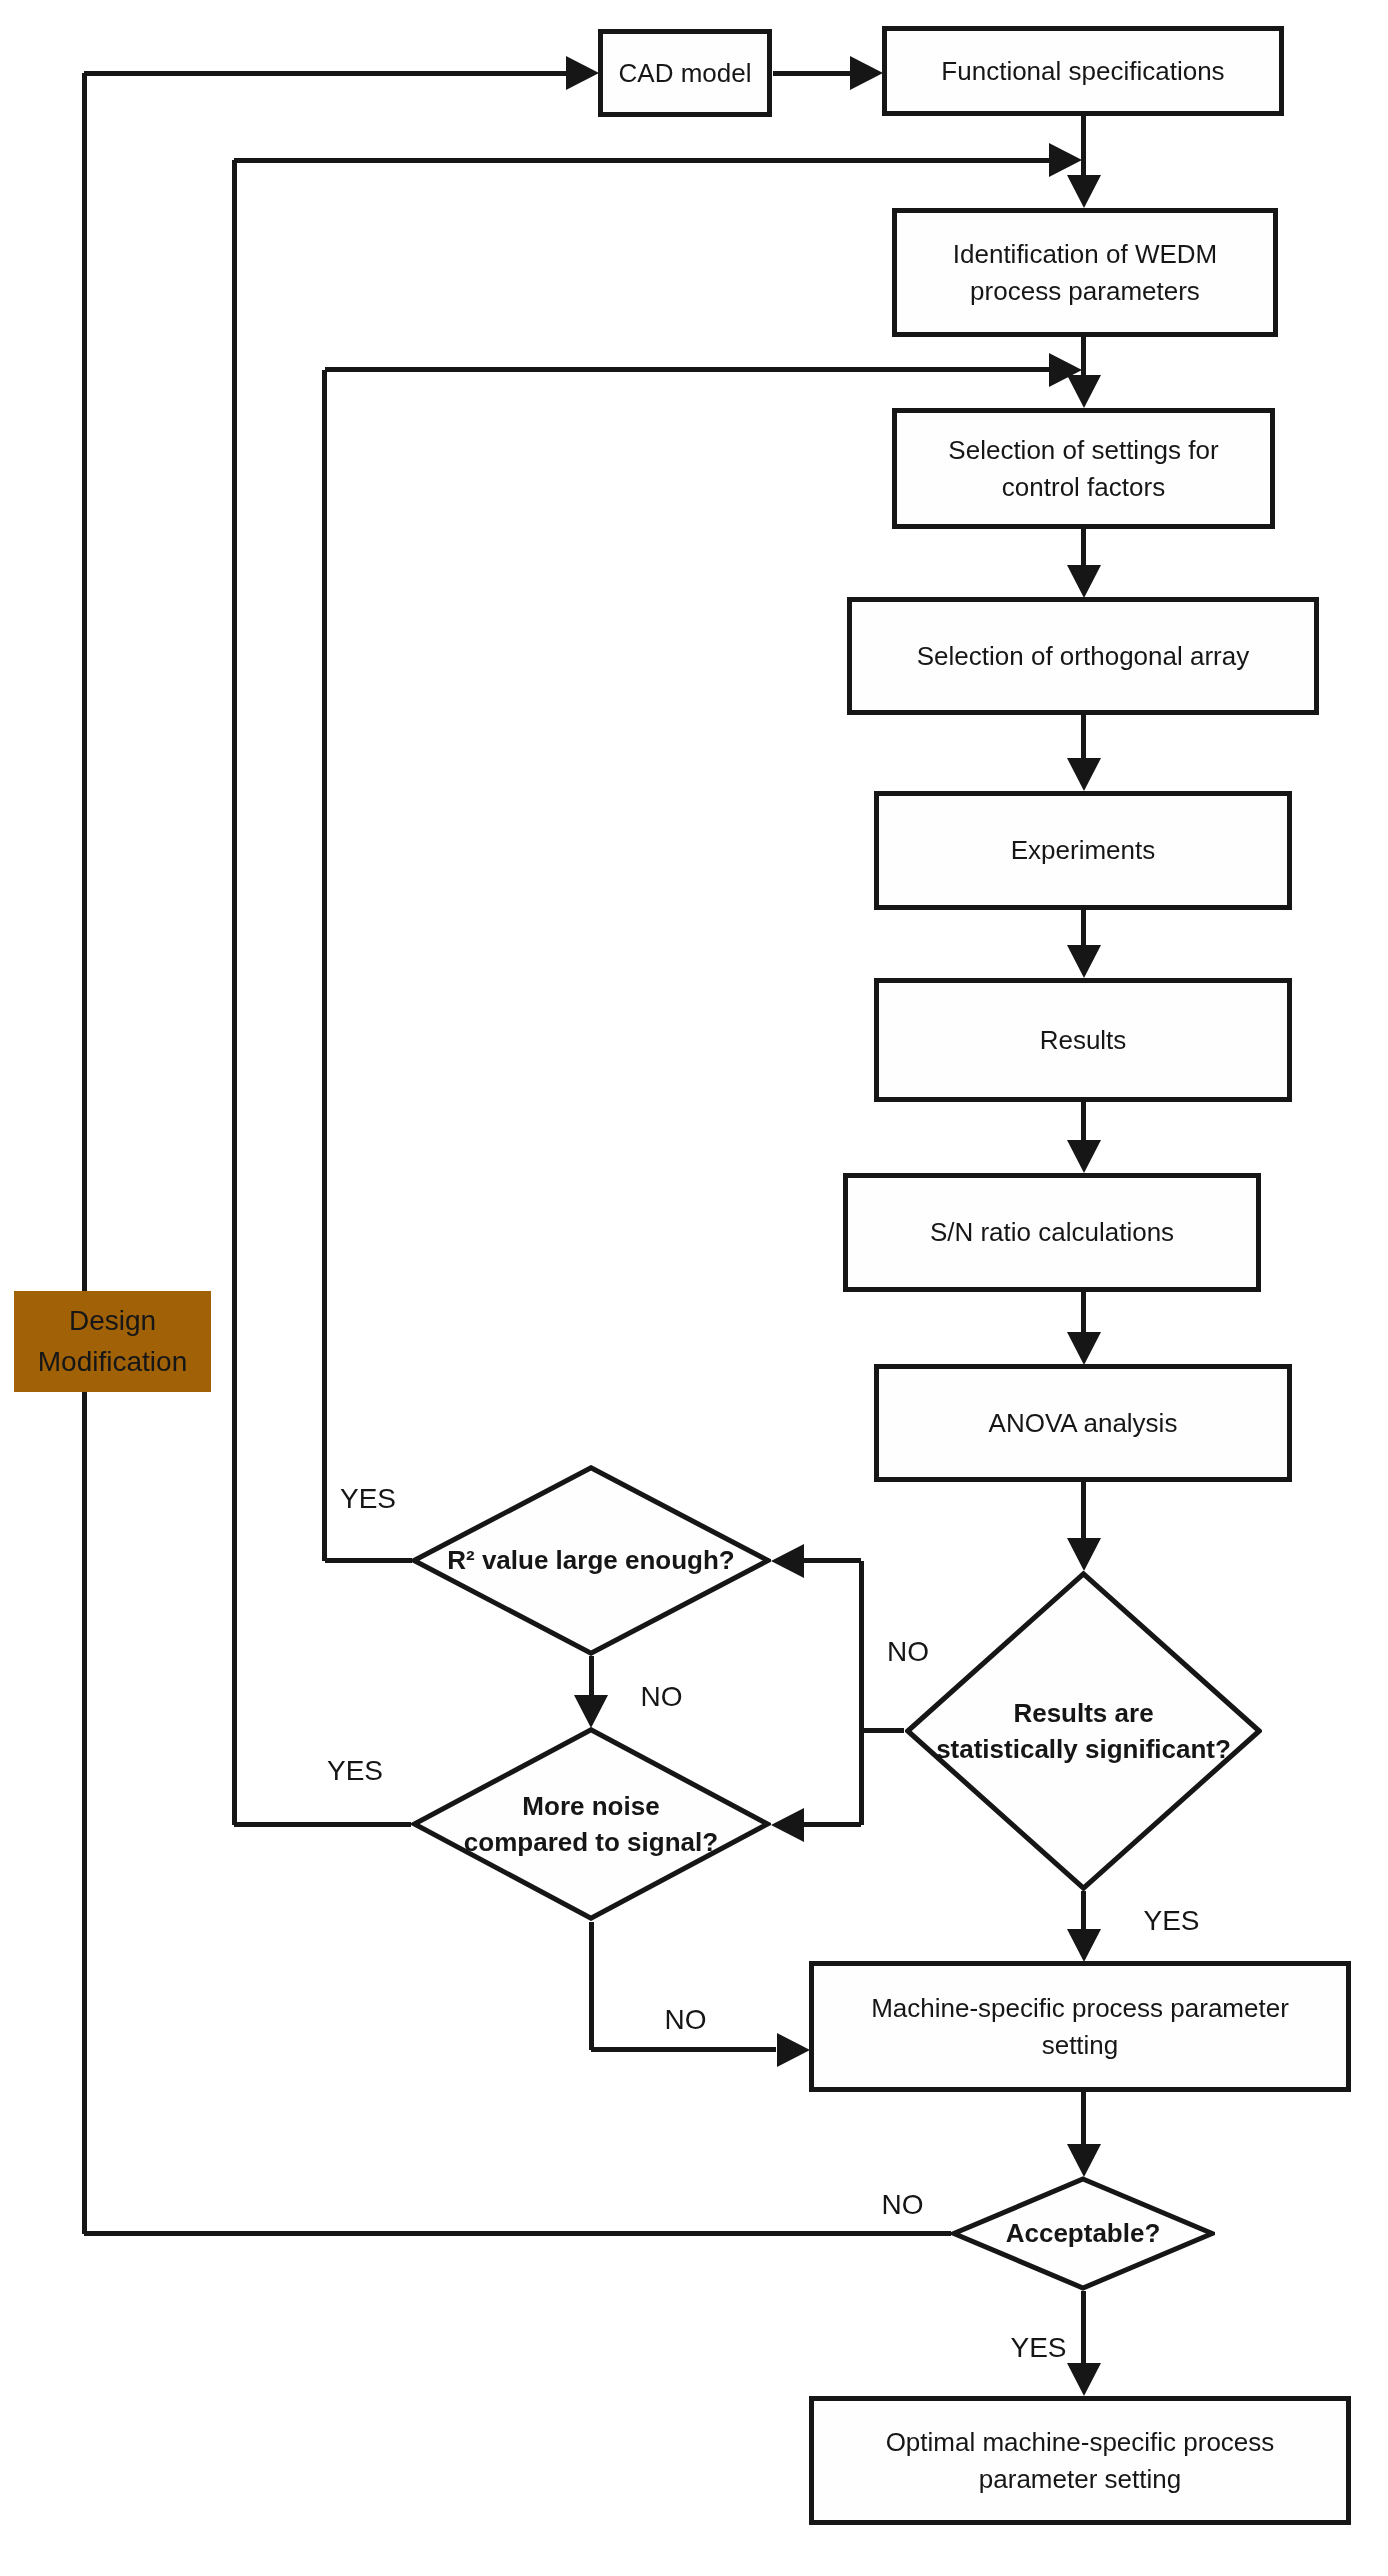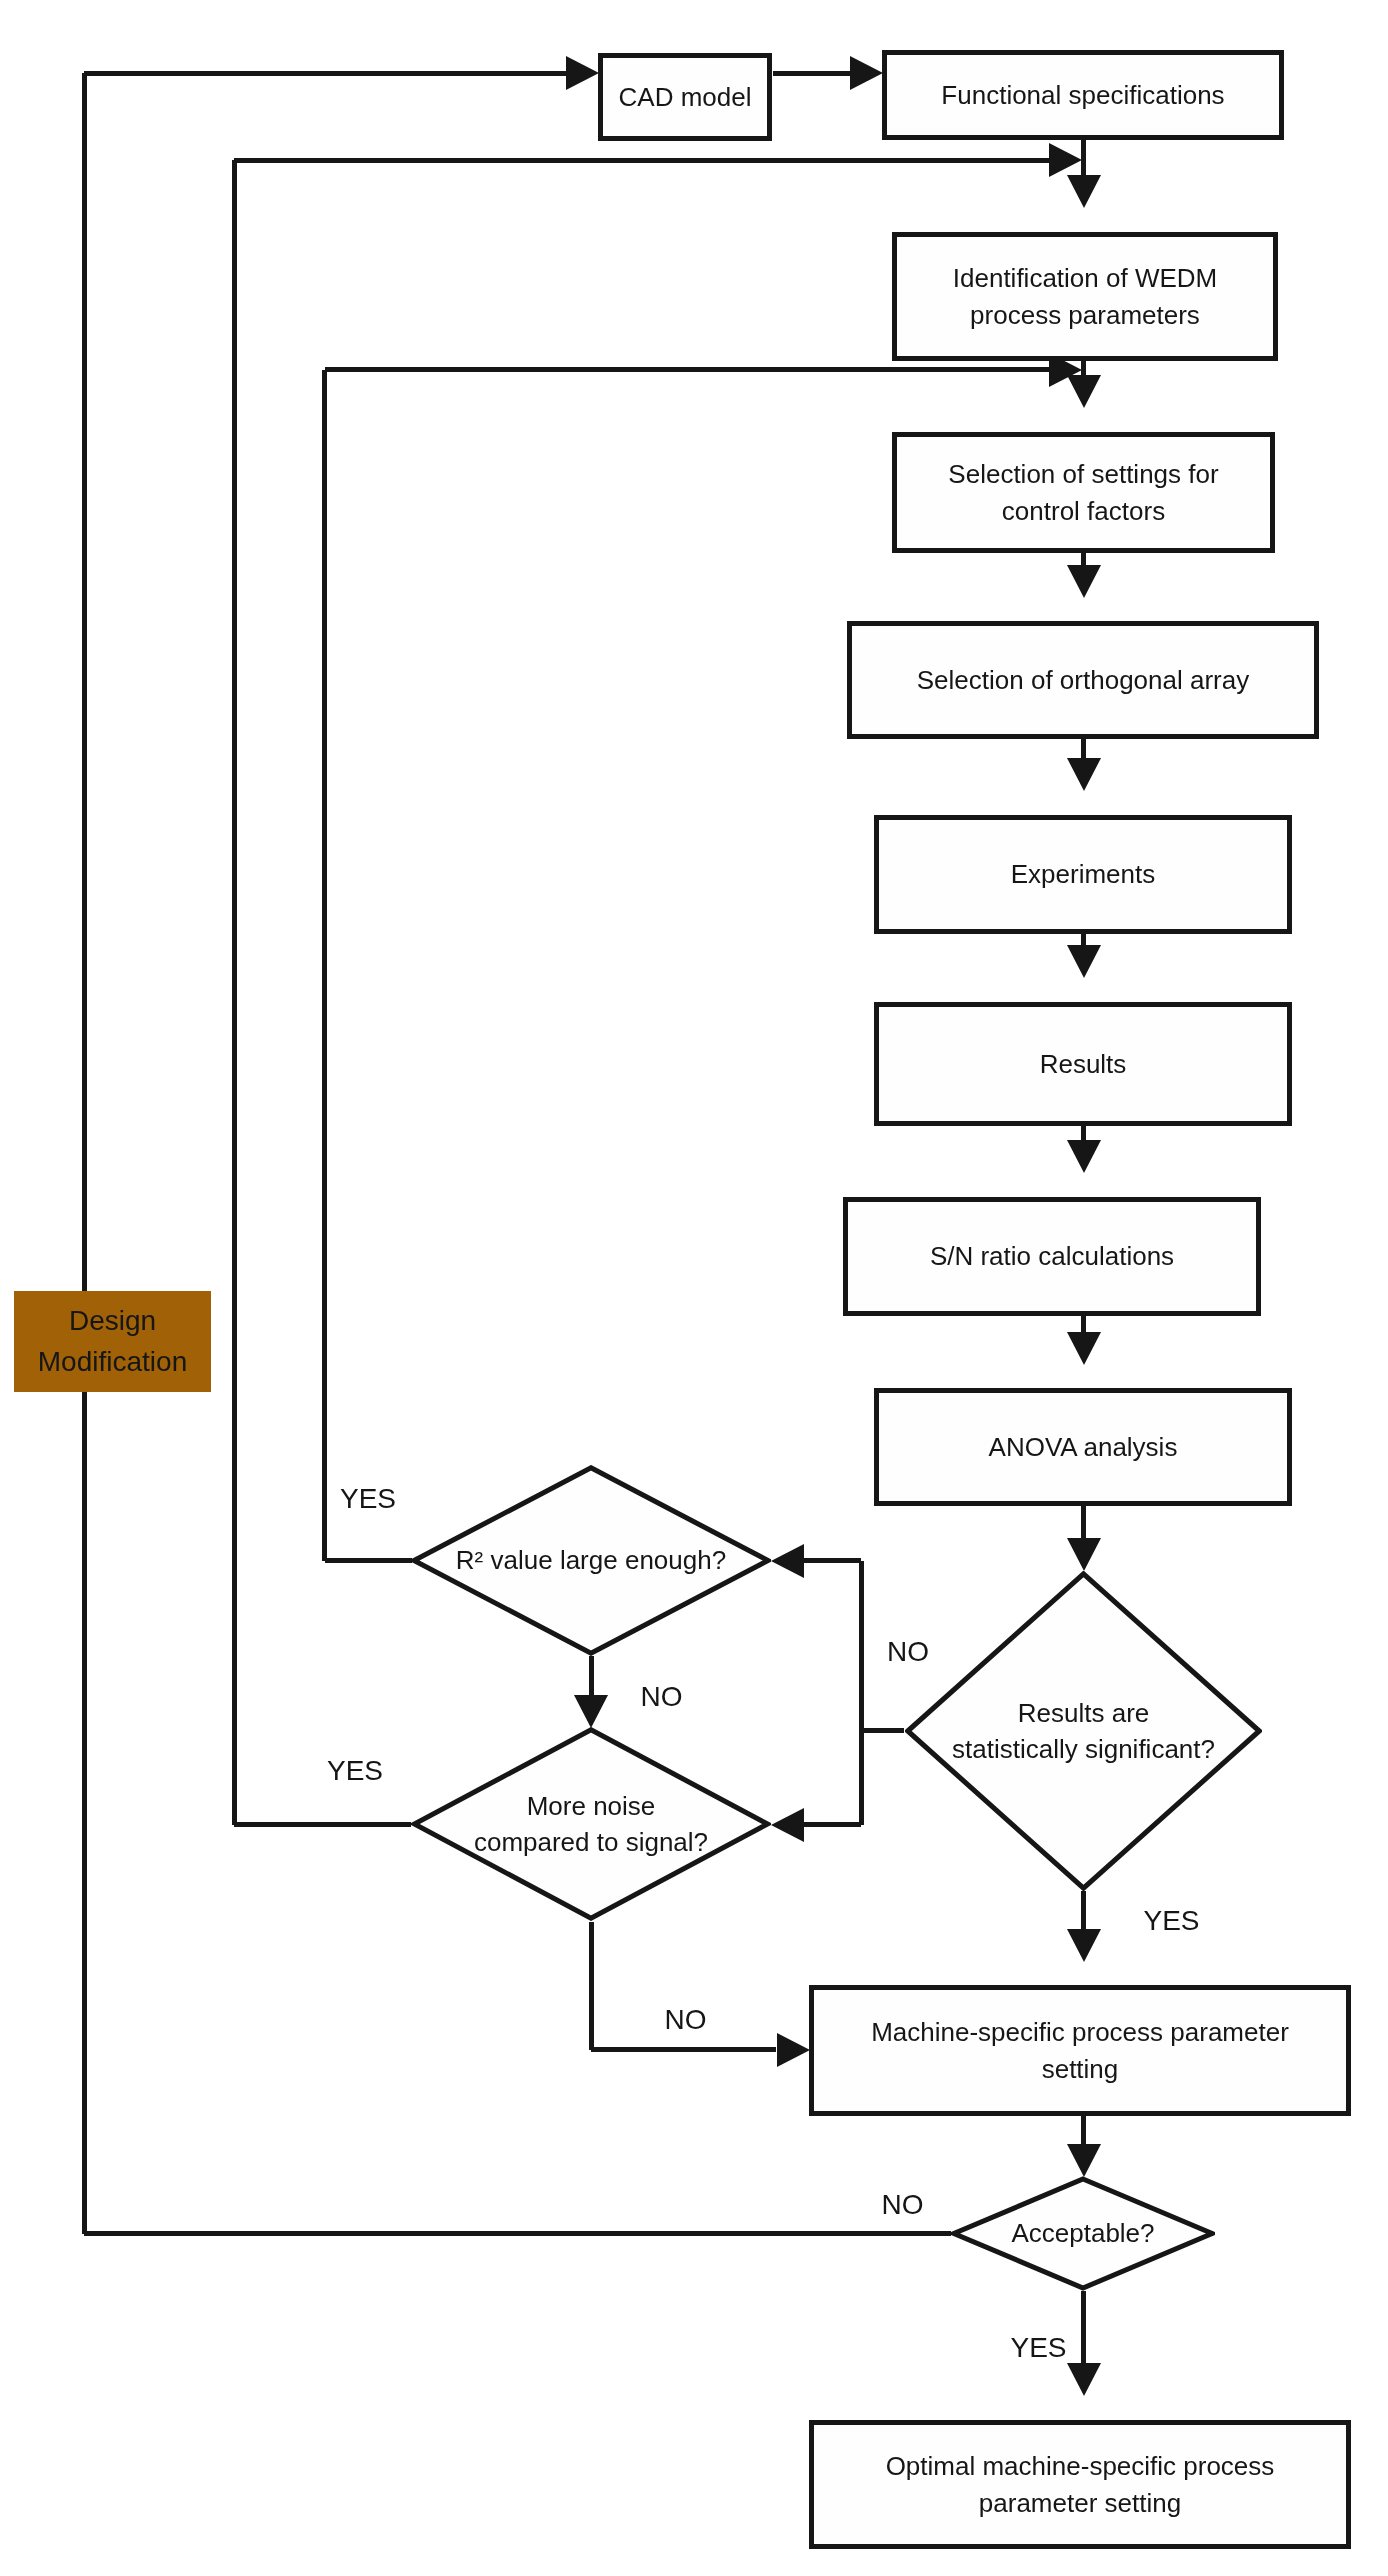--- a/index.html
+++ b/index.html
@@ -18,29 +18,29 @@
   }
   .seg   { position: absolute; z-index: 1; }
   .arrow { position: absolute; width: 0; height: 0; z-index: 2; }
   .node-box {
     position: absolute; z-index: 2;
     box-sizing: border-box;
     background: #fefefe;
     display: flex; align-items: center; justify-content: center;
     text-align: center; white-space: pre-line;
     line-height: 1.4;
-    margin-top: 24px;
   }
   .diamond { position: absolute; z-index: 2; }
   .diamond svg { position: absolute; left: 0; top: 0; }
   .diamond .dlabel {
     position: absolute; inset: 0; z-index: 3;
     display: flex; align-items: center; justify-content: center;
     text-align: center; white-space: pre-line;
     line-height: 1.4;
+    font-weight: bold;
   }
   .edge-label {
     position: absolute; z-index: 4;
     display: flex; align-items: center; justify-content: center;
     text-align: center; white-space: pre-line;
     line-height: 1.45;
   }
 </style>
 </head>
 <body>

